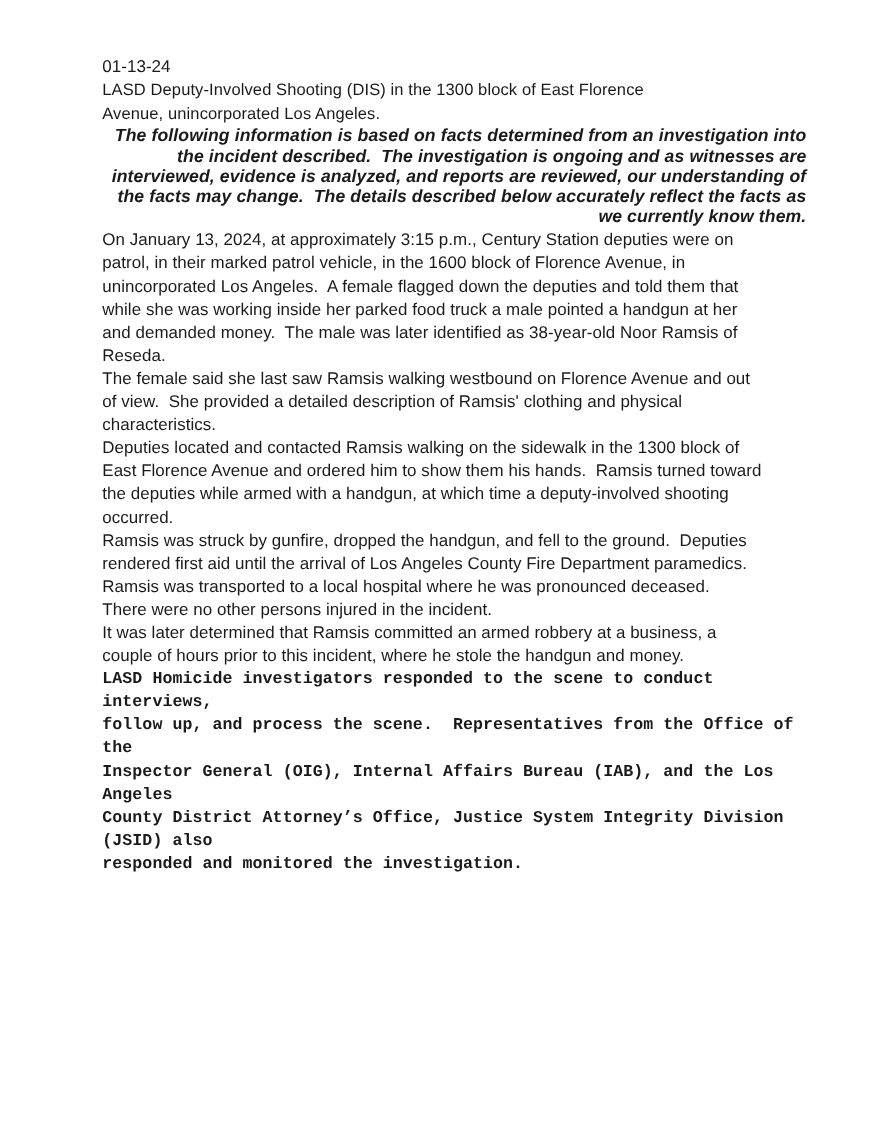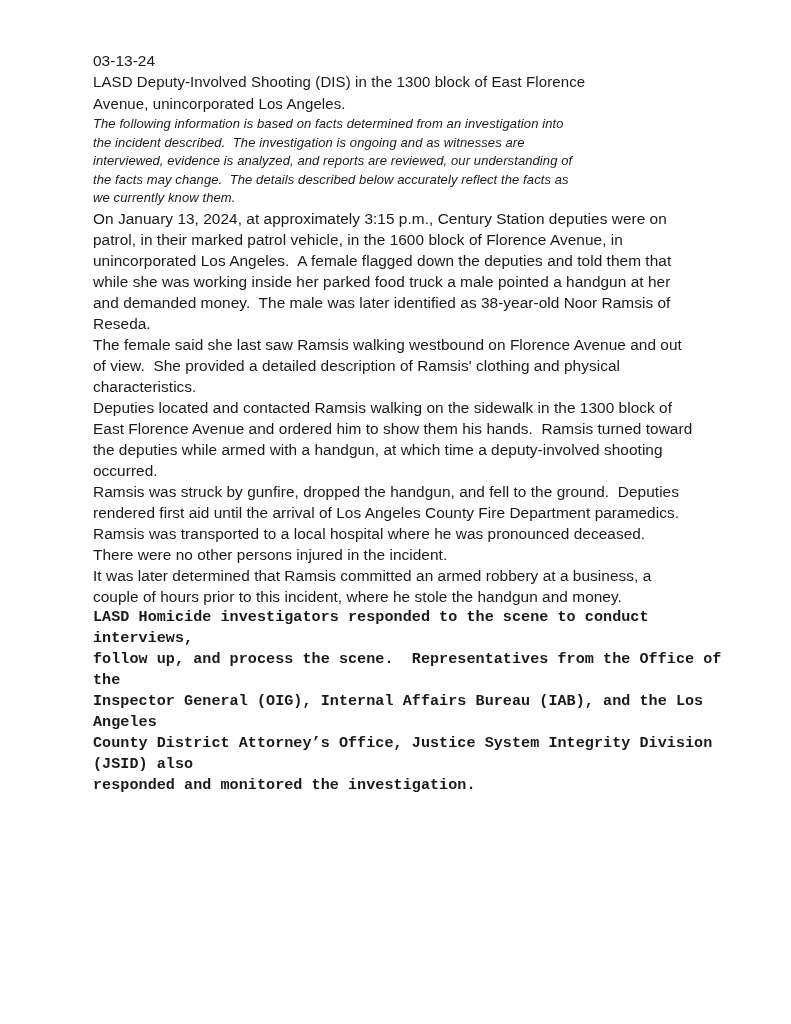--- a/index.html
+++ b/index.html
@@ -29,45 +29,46 @@
     margin-bottom: 24px;
   }
   .doc-title {
     font-size: 15px;
     font-weight: 400;
     line-height: 22px;
     margin-bottom: 16px;
     letter-spacing: 0.1px;
   }
   .doc-disclaimer {
-    font-size: 13px;
-    font-weight: 400;
+    font-size: 16px;
+    font-weight: 700;
     font-style: italic;
     line-height: 18.6px;
     margin-bottom: 17px;
     letter-spacing: 0.1px;
+    text-align: right;
   }
   .para {
     font-size: 15.4px;
     line-height: 21px;
     margin-bottom: 18px;
     letter-spacing: 0.05px;
   }
   .para.bold {
     font-weight: 700;
     font-size: 15.1px;
     margin-bottom: 0;
     font-family: Liberation Mono, monospace;
   }
 </style>
 </head>
 <body>
 
 <div class="page">
-  <p class="doc-date">03-13-24</p>
+  <p class="doc-date">01-13-24</p>
 
   <h1 class="doc-title">LASD Deputy-Involved Shooting (DIS) in the 1300 block of East Florence
 Avenue, unincorporated Los Angeles.</h1>
 
   <p class="doc-disclaimer">The following information is based on facts determined from an investigation into
 the incident described.  The investigation is ongoing and as witnesses are
 interviewed, evidence is analyzed, and reports are reviewed, our understanding of
 the facts may change.  The details described below accurately reflect the facts as
 we currently know them.</p>
 

